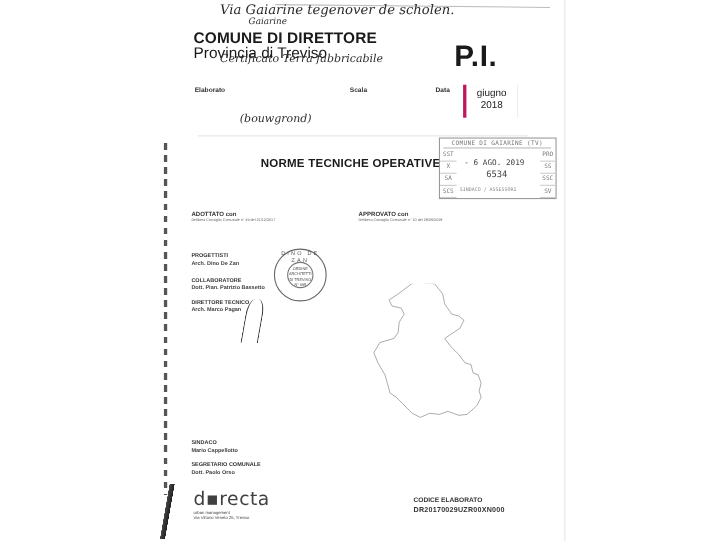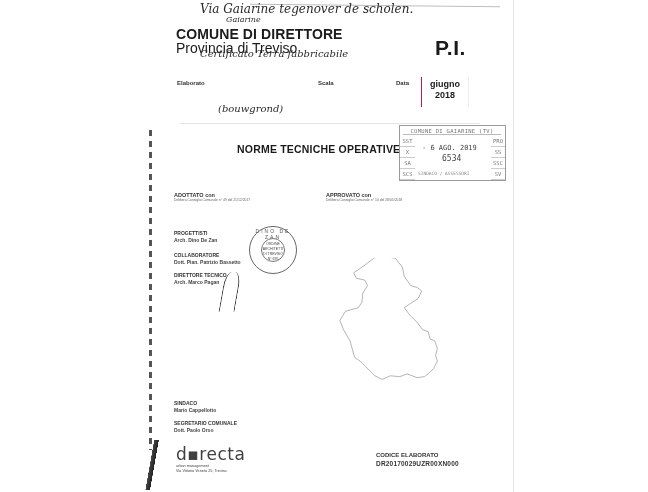--- a/index.html
+++ b/index.html
@@ -4,31 +4,31 @@
 <style>
   html, body { margin:0; padding:0; }
   body { width:648px; height:492px; background:#ffffff; position:relative; overflow:hidden;
          font-family:"Liberation Sans", sans-serif; color:#1a1a1a; }
   .abs { position:absolute; }
   .hand { font-family:"DejaVu Serif", serif; font-style:italic; color:#2a2a2a; }
   .page-edge-right { left:513px; top:0; width:1px; height:492px; background:#e6e6e6; }
   .top-rule { left:250px; top:5px; width:250px; height:1px; background:#bdbdbd; transform:rotate(0.6deg); }
   .title-main { left:176px; top:26px; font-size:14px; font-weight:bold; letter-spacing:0.1px; }
   .title-sub { left:176px; top:40px; font-size:14px; font-weight:normal; }
-  .pi { left:413px; top:36px; font-size:21px; font-weight:bold; letter-spacing:0.5px;margin-left:22px; }
+  .pi { left:413px; top:36px; font-size:27px; font-weight:bold; letter-spacing:0.5px; }
   .hw1 { left:200px; top:2px; font-size:12px; }
   .hw2 { left:226px; top:15px; font-size:8px; }
   .hw3 { left:200px; top:48px; font-size:10px;text-align:center; }
   .hw4 { left:218px; top:63px; font-size:10px;margin-top:40px; }
   .lbl-small { font-size:6px; font-weight:bold; color:#333; }
   .lbl-elab { left:177px; top:80px; }
   .lbl-scala { left:318px; top:80px; }
   .lbl-data { left:396px; top:80px; }
-  .date-box { left:421px; top:77px; width:46px; height:28px; border-left:1px solid #be185d; border-right:1px solid #eee;
-              font-size:9px; font-weight:bold; text-align:center; line-height:11px; padding-top:2px; }
+  .date-box { left:421px; top:77px; width:46px; height:28px; border-left:3px solid #be185d; border-right:1px solid #eee;
+              font-size:9px; font-weight:normal; text-align:center; line-height:11px; padding-top:2px; }
   .grey-rule { left:180px; top:123px; width:300px; height:1px; background:#e4e4e4; }
   .doc-title { left:237px; top:143px; font-size:10.5px; font-weight:bold; letter-spacing:0.2px; }
   .stamp { left:399px; top:125px; width:105px; height:54px; border:1px solid #9a9a9a; font-size:5.5px; color:#777;
            font-family:"DejaVu Sans Mono", monospace; }
   .stamp .hdr { position:absolute; left:3px; top:2px; width:98px; border-bottom:1px solid #bbb; text-align:center; letter-spacing:0.3px; }
   .stamp .col-l { position:absolute; left:0; top:10px; width:15px; }
   .stamp .col-r { position:absolute; right:0; top:10px; width:14px; text-align:center; }
   .stamp .cell { height:10px; border-bottom:1px solid #ccc; line-height:10px; text-align:center; }
   .stamp .date { position:absolute; left:22px; top:18px; font-size:7px; color:#444; }
   .stamp .num { position:absolute; left:42px; top:28px; font-size:8px; color:#444; }

